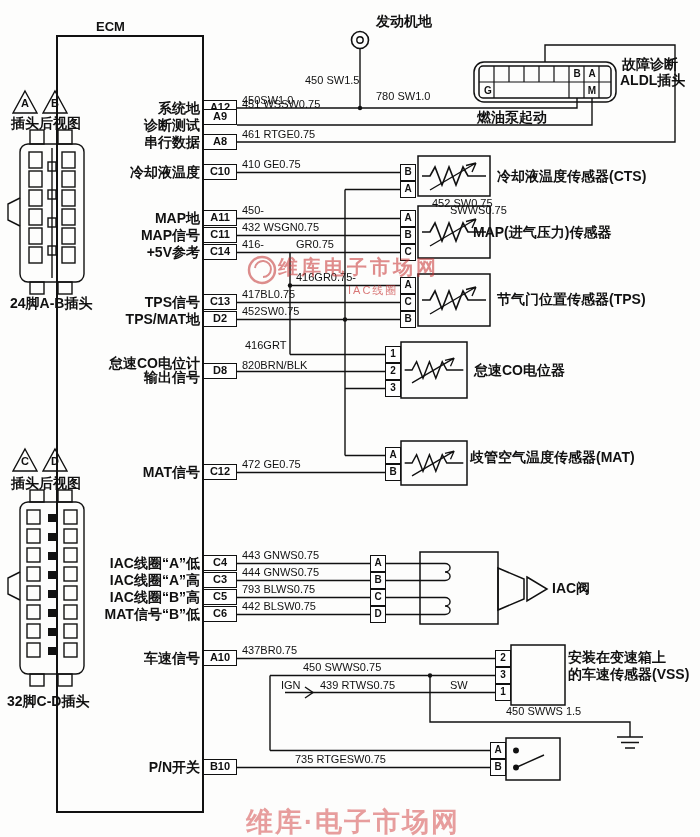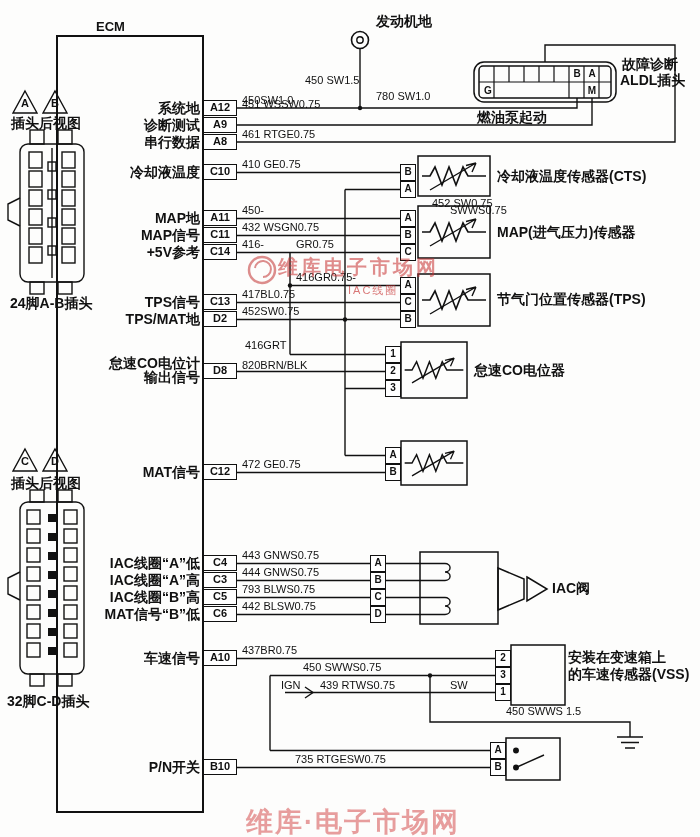--- a/index.html
+++ b/index.html
@@ -204,21 +204,21 @@
   <div class="lbl zh" style="top:369px;right:500px">输出信号</div>
   <div class="lbl zh pname" style="top:464px;right:500px">MAT信号</div>
   <div class="lbl zh pname" style="top:555px;right:500px">IAC线圈“A”低</div>
   <div class="lbl zh pname" style="top:572px;right:500px">IAC线圈“A”高</div>
   <div class="lbl zh pname" style="top:589px;right:500px">IAC线圈“B”高</div>
   <div class="lbl zh pname" style="top:606px;right:500px">MAT信号“B”低</div>
   <div class="lbl zh pname" style="top:650px;right:500px">车速信号</div>
   <div class="lbl zh pname" style="top:759px;right:500px">P/N开关</div>
 
   <div class="pinbox" style="top:100px">A12</div>
-  <div class="pinbox" style="top:117px">A9</div>
+  <div class="pinbox" style="top:109px">A9</div>
   <div class="pinbox" style="top:134px">A8</div>
   <div class="pinbox" style="top:164px">C10</div>
   <div class="pinbox" style="top:210px">A11</div>
   <div class="pinbox" style="top:227px">C11</div>
   <div class="pinbox" style="top:244px">C14</div>
   <div class="pinbox" style="top:294px">C13</div>
   <div class="pinbox" style="top:311px">D2</div>
   <div class="pinbox" style="top:363px">D8</div>
   <div class="pinbox" style="top:464px">C12</div>
   <div class="pinbox" style="top:555px">C4</div>
@@ -250,23 +250,24 @@
   <div class="lbl" style="left:242px;top:600px">442 BLSW0.75</div>
   <div class="lbl" style="left:242px;top:644px">437BR0.75</div>
   <div class="lbl" style="left:303px;top:661px">450 SWWS0.75</div>
   <div class="lbl" style="left:281px;top:679px">IGN</div>
   <div class="lbl" style="left:320px;top:679px">439 RTWS0.75</div>
   <div class="lbl" style="left:450px;top:679px">SW</div>
   <div class="lbl" style="left:506px;top:705px">450 SWWS 1.5</div>
   <div class="lbl" style="left:295px;top:753px">735 RTGESW0.75</div>
 
   <div class="lbl zh" style="left:497px;top:168px">冷却液温度传感器(CTS)</div>
-  <div class="lbl zh" style="left:497px;top:224px">MAP(进气压力)传感器</div>
+  <div class="lbl zh" style="left:473px;top:224px">MAP(进气压力)传感器</div>
   <div class="lbl zh" style="left:497px;top:291px">节气门位置传感器(TPS)</div>
   <div class="lbl zh" style="left:474px;top:362px">怠速CO电位器</div>
+  <div class="lbl zh" style="left:470px;top:449px">歧管空气温度传感器(MAT)</div>
   <div class="lbl zh" style="left:552px;top:580px">IAC阀</div>
   <div class="lbl zh" style="left:568px;top:649px">安装在变速箱上</div>
   <div class="lbl zh" style="left:568px;top:666px">的车速传感器(VSS)</div>
 
   <div class="cell" style="left:400px;top:164px">B</div>
   <div class="cell" style="left:400px;top:181px">A</div>
   <div class="cell" style="left:400px;top:210px">A</div>
   <div class="cell" style="left:400px;top:227px">B</div>
   <div class="cell" style="left:400px;top:244px">C</div>
   <div class="cell" style="left:400px;top:277px">A</div>

